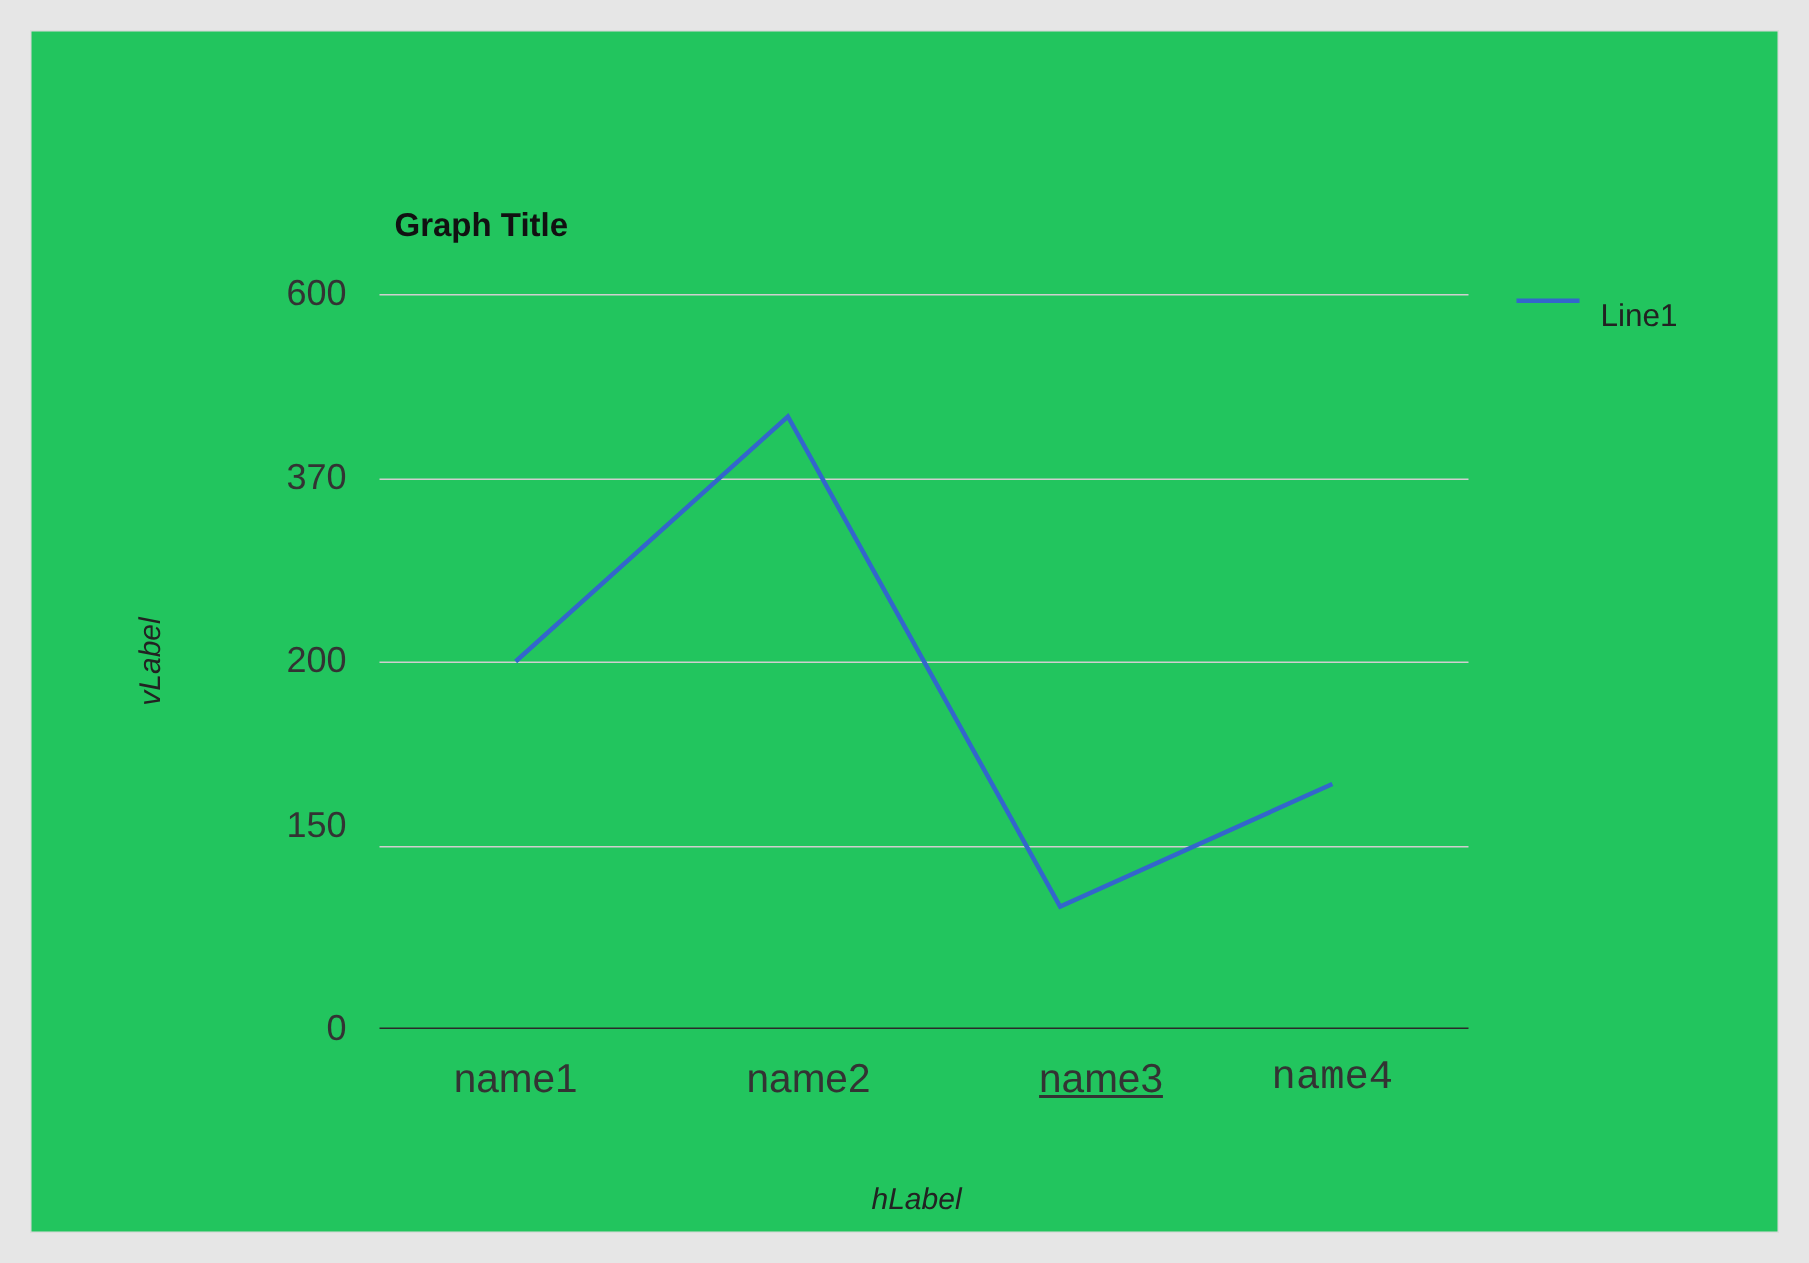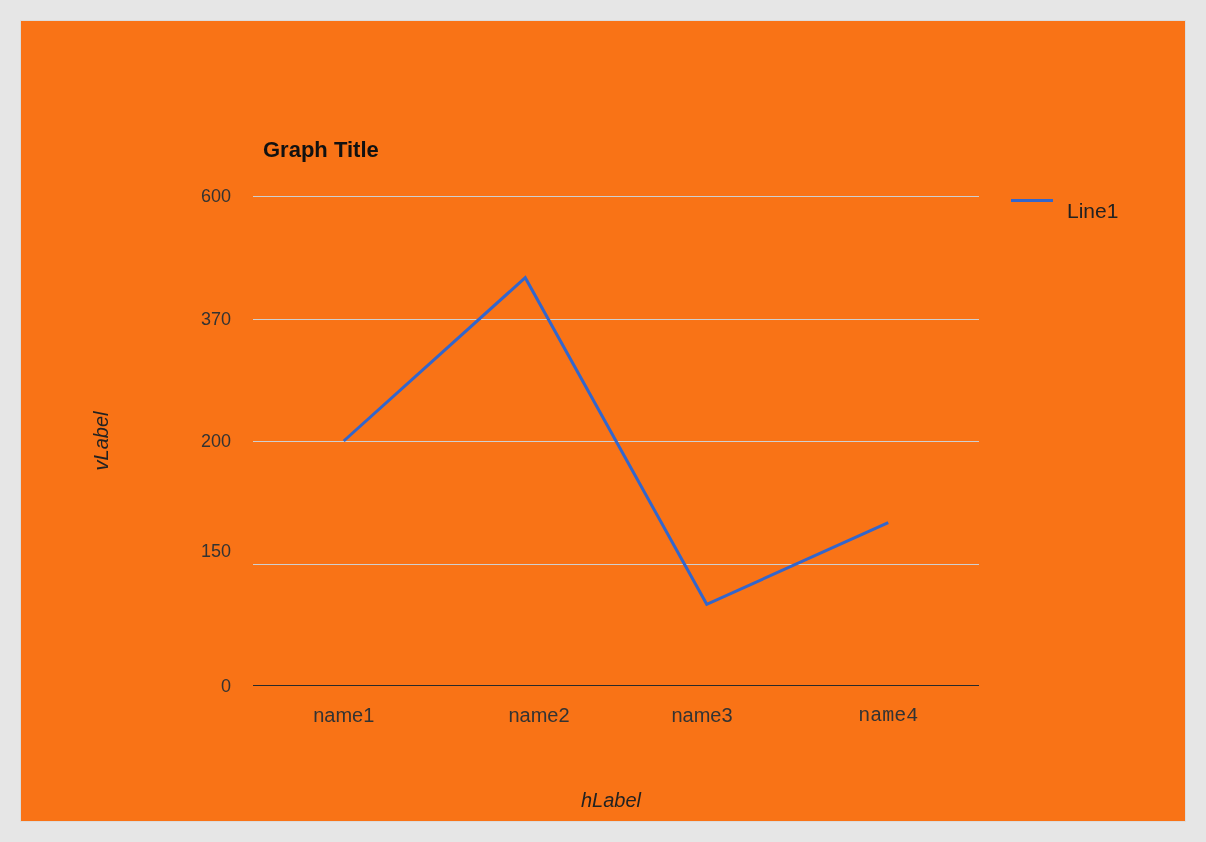--- a/index.html
+++ b/index.html
@@ -10,21 +10,21 @@
     background: #e6e6e6;
     font-family: Arial, Helvetica, sans-serif;
     color: #222;
   }
   .card {
     position: absolute;
     left: 20px;
     top: 20px;
     width: 1166px;
     height: 802px;
-    background: #f97316;
+    background: #22c55e;
     border: 1px solid #dcdcdc;
     box-sizing: border-box;
   }
   .chart-title {
     position: absolute;
     left: 242px;
     top: 116px;
     font-size: 22px;
     font-weight: 700;
     color: #111;
@@ -67,31 +67,31 @@
     left: 0;
     bottom: 0;
     width: 100%;
     height: 0;
     border-top: 1px solid #2a2a2a;
   }
   .y-tick {
     position: absolute;
     right: calc(100% + 22px);
     transform: translateY(-50%);
-    font-size: 18px;
+    font-size: 24px;
     color: #333;
     text-align: center;
     white-space: nowrap;
     margin-left: 46px;
   }
   .x-tick {
     position: absolute;
     top: calc(100% + 18px);
     transform: translateX(-50%);
-    font-size: 20px;
+    font-size: 27px;
     color: #333;
     white-space: nowrap;
   }
   svg.line-layer {
     position: absolute;
     left: 0;
     top: 0;
     width: 100%;
     height: 100%;
     overflow: visible;
@@ -137,21 +137,21 @@
     <div id="ytick-container">
         <div class="y-tick" style="top: 490px;">0</div>
         <div class="y-tick" style="top: 355px;">150</div>
         <div class="y-tick" style="top: 245px;">200</div>
         <div class="y-tick" style="top: 122.5px;">370</div>
         <div class="y-tick" style="top: 0px;">600</div>
       </div>
     <div id="xtick-container">
         <div class="x-tick" style="left: 90.75px;">name1</div>
         <div class="x-tick" style="left: 286px;">name2</div>
-        <div class="x-tick" style="left: 449px;">name3</div>
+        <div class="x-tick" style="left: 481px; text-decoration: underline;">name3</div>
         <div class="x-tick" style="left: 635.25px; font-family: Liberation Mono, monospace;">name4</div>
       </div>
   </div>
 
   <div class="x-axis-label">hLabel</div>
 
   <div class="legend">
     <div class="legend-swatch" id="legend-swatch-0" style="border-top-color: rgb(51, 102, 204);"></div>
     <div class="legend-label">Line1</div>
   </div>

